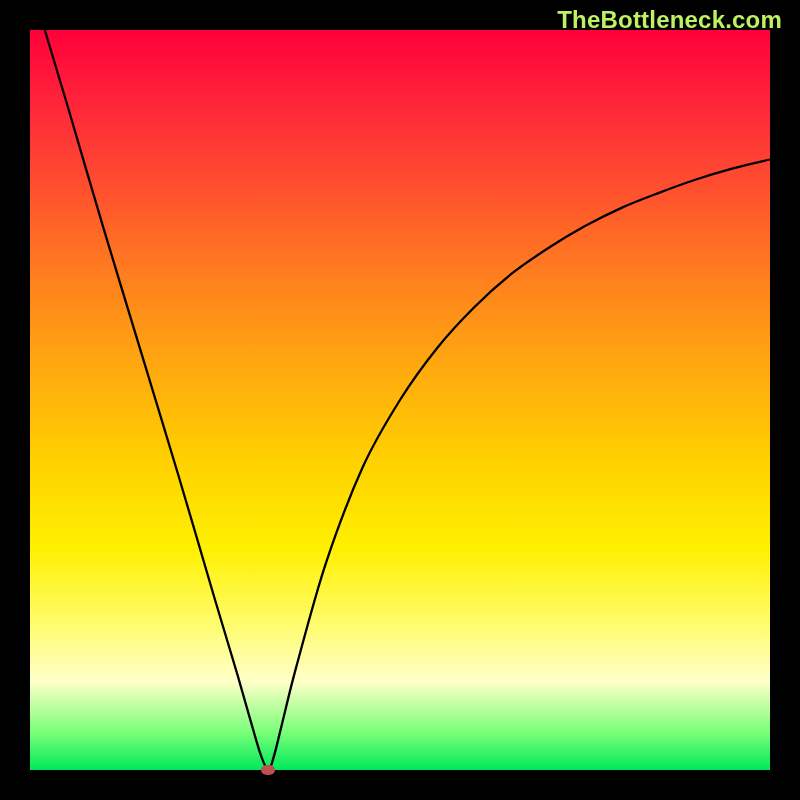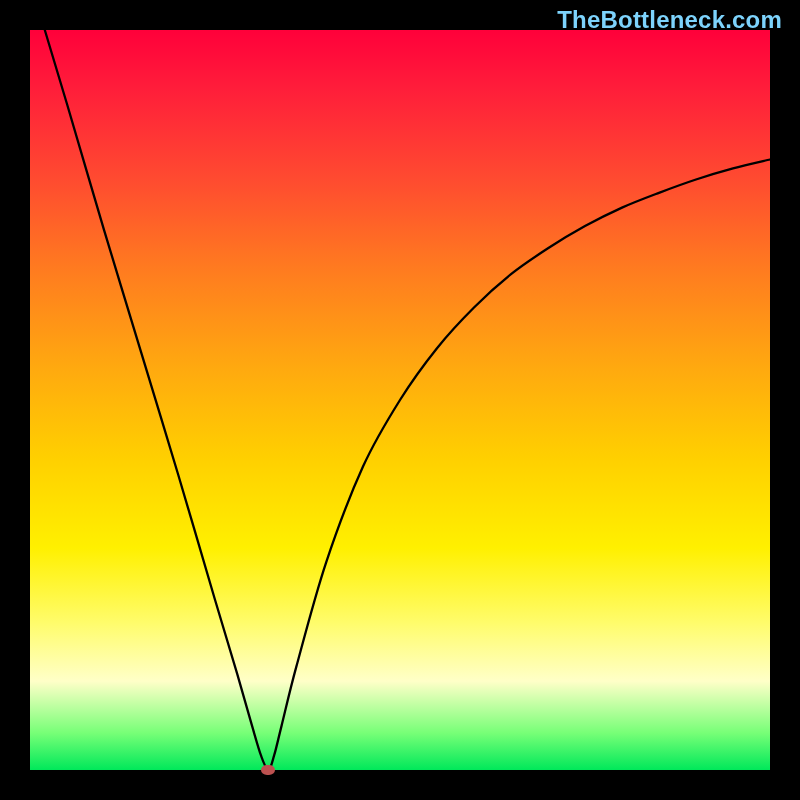--- a/index.html
+++ b/index.html
@@ -30,21 +30,21 @@
       #00e85a 100%
     );
   }
   .watermark {
     position: absolute;
     top: 6px;
     right: 18px;
     font-family: Arial, Helvetica, sans-serif;
     font-size: 24px;
     font-weight: 600;
-    color: #7dd3fc;
+    color: #bef264;
     letter-spacing: 0.2px;
   }
   svg.curve {
     position: absolute;
     left: 0;
     top: 0;
     width: 740px;
     height: 740px;
     overflow: visible;
   }

